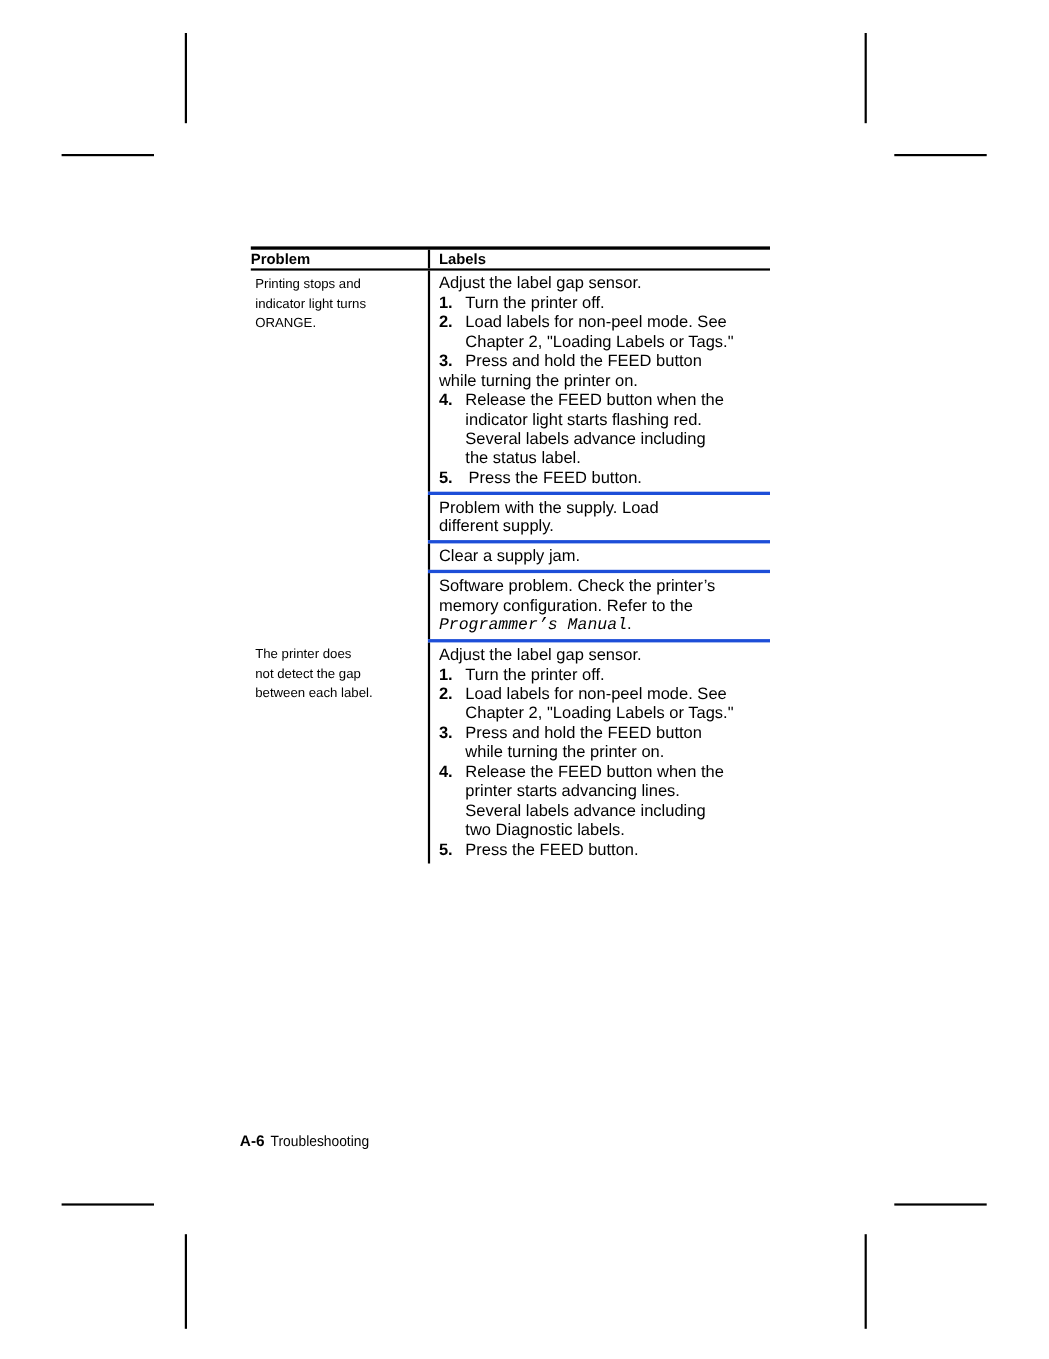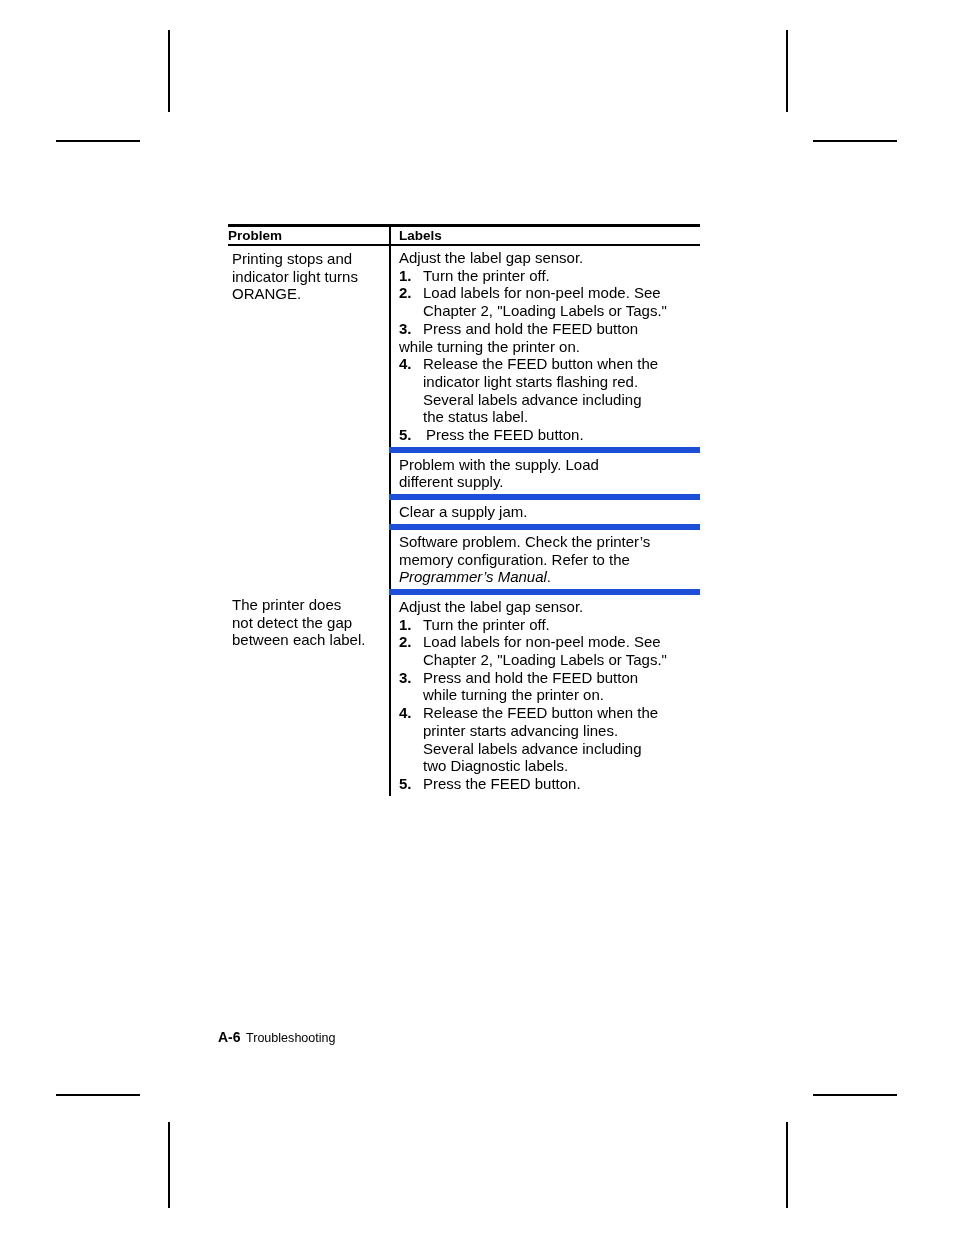--- a/index.html
+++ b/index.html
@@ -75,31 +75,31 @@
     margin-top: 25px;
   }
   .hdr-cell.action {
     padding-left: 8px;
     border-left: 2px solid #000000;
   }
 
   
   .body-row > .problem-cell {
     padding: 4px 6px 4px 4px;
-    font-size: 15px;
+    font-size: 12px;
     line-height: 17.7px;
   }
   .body-row > .action-cell {
     border-left: 2px solid #000000;
     padding: 3px 0 3px 8px;
     font-size: 15px;
     line-height: 17.7px;
   }
   .action-cell.ruled-top {
-    border-top: 6px solid #1d4ed8;
+    border-top: 3px solid #1d4ed8;
   }
 
   
   .steps {
     list-style: none;
     margin: 0;
     padding: 0;
   }
   .step {
     position: relative;
@@ -111,21 +111,21 @@
     top: 0;
     font-weight: bold;
   }
   .step.wide-gap > .num { letter-spacing: 0; }
   .step.wide-gap { padding-left: 27px; }
   
   .step .outdent {
     margin-left: -24px;
   }
   .lead-line { margin: 0; }
-  .italic { font-style: italic; }
+  .italic { font-style: italic; font-family: Liberation Mono, monospace; }
 
   
   .footer {
     position: absolute;
     left: 218px;
     top: 1029px;
     font-size: 13.5px;
     line-height: 17px;
     white-space: nowrap;
   }

